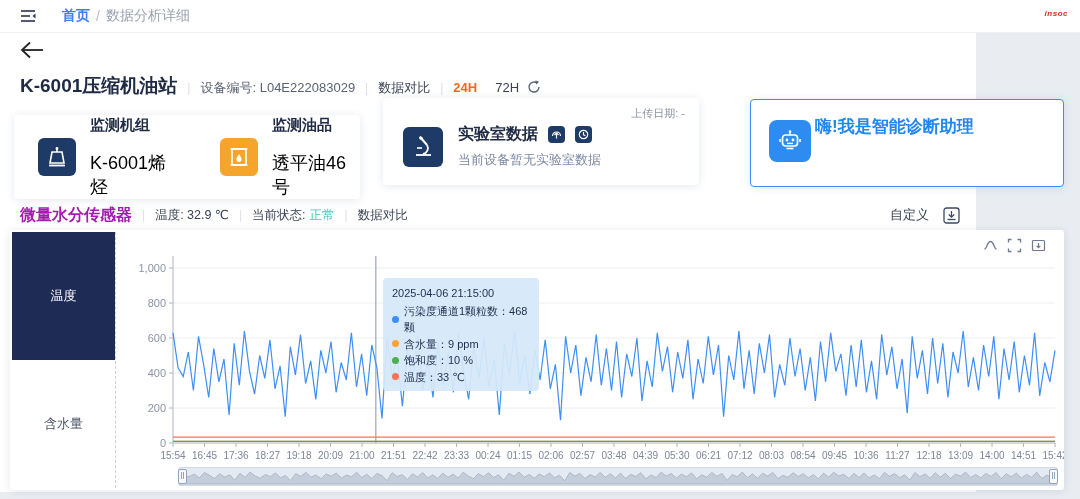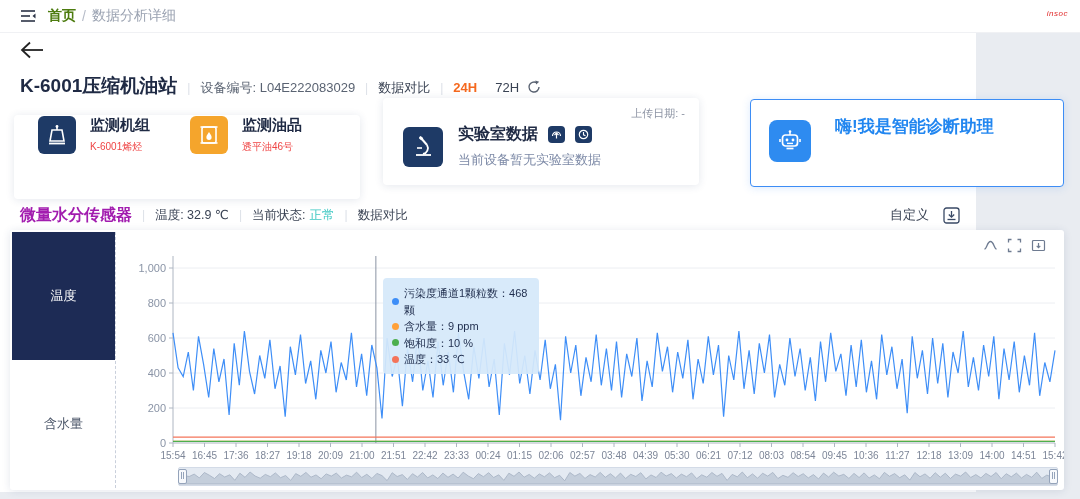--- a/index.html
+++ b/index.html
@@ -1,58 +1,58 @@
 <!DOCTYPE html>
 <html><head>
 <meta charset="utf-8">
 <style>
   html,body{margin:0;padding:0;}
   body{width:1080px;height:499px;position:relative;overflow:hidden;background:#e9ecf1;
        font-family:"Liberation Sans","DejaVu Sans",sans-serif;color:#2b3346;}
   .topbar{position:absolute;top:0;left:0;width:1080px;height:32px;background:#fff;
           border-bottom:1px solid #f0f1f4;display:flex;align-items:center;}
   .hamburger{margin-left:20px;cursor:pointer;display:flex;align-items:center;}
-  .crumb-home{font-size:14px;font-weight:bold;color:#4d7c0f;margin-left:12px;cursor:pointer;}
+  .crumb-home{font-size:14px;font-weight:bold;color:#3b82f6;margin-left:26px;cursor:pointer;}
   .crumb-sep{font-size:14px;color:#b6bcc8;margin:0 6px;}
   .crumb-cur{font-size:14px;color:#9aa2b1;}
-  .logo-text{position:absolute;right:12px;top:9px;font-size:8px;font-weight:normal;
+  .logo-text{position:absolute;right:12px;top:9px;font-size:8px;font-weight:bold;
              font-style:italic;color:#e02a2a;letter-spacing:0.5px;}
   .content{position:absolute;top:33px;left:0;width:976px;height:459px;background:#fff;}
   .back{position:absolute;left:20px;top:8px;cursor:pointer;}
   .hdr{position:absolute;left:20px;top:40px;display:flex;align-items:baseline;}
   .hdr-title{font-size:19px;font-weight:bold;color:#1f2a44;}
   .sep{color:#dde1e8;font-size:12px;margin:0 10px;}
   .hdr-sub{font-size:13px;color:#5a6372;}
   .hdr-cmp{font-size:13px;color:#3a4354;}
   .range-24{font-size:13px;font-weight:bold;color:#f5691f;cursor:pointer;margin-right:18px;}
   .range-72{font-size:13px;color:#3a4354;cursor:pointer;margin-right:8px;}
   .card{position:absolute;background:#fff;border-radius:4px;
         box-shadow:0 1px 8px rgba(31,59,110,0.12);}
   .card1{left:14px;top:82px;width:346px;height:84px;display:flex;align-items:flex-start;}
   .icon-sq{width:38px;height:38px;border-radius:6px;display:flex;align-items:center;justify-content:center;flex:none;}
   .navy{background:#1e3a66;}
   .orange{background:#f5a52c;}
   .blue{background:#2e8bf0;}
   .grp{display:flex;align-items:center;}
   .grp .txt{margin-left:14px;}
   .g-title{font-size:15px;font-weight:bold;color:#1f2a44;line-height:20px;}
-  .g-val{font-size:10px;color:#ef4444;margin-top:5px;}
+  .g-val{font-size:18px;color:#000000;margin-top:16px;}
   .card2{left:383px;top:65px;width:316px;height:87px;}
   .upl-date{position:absolute;right:14px;top:8px;font-size:11px;color:#8c93a3;}
   .card2-inner{display:flex;align-items:center;margin:26px 0 0 20px;}
   .lab-title-row{display:flex;align-items:center;}
   .lab-title{font-size:16px;font-weight:bold;color:#1f2a44;}
   .mini-ic{width:17px;height:17px;border-radius:4px;background:#1e3a66;margin-left:10px;
            display:flex;align-items:center;justify-content:center;cursor:pointer;}
   .lab-sub{font-size:13px;color:#7c89a6;margin-top:6px;}
   .card3{left:750px;top:66px;width:312px;height:86px;border:1px solid #3d8df5;
          box-shadow:0 1px 8px rgba(61,141,245,0.18);cursor:pointer;}
   .card3-inner{display:flex;align-items:flex-start;margin:16px 0 0 18px;}
   .ai-sq{width:42px;height:42px;border-radius:8px;margin-top:4px;}
-  .ai-txt{margin-left:24px;}
+  .ai-txt{margin-left:4px;}
   .ai-title{font-size:17px;font-weight:bold;color:#2186f0;line-height:22px;}
   .ai-desc{font-size:10.5px;color:#8c93a3;line-height:15px;margin-top:4px;}
   .sensor-row{position:absolute;left:20px;top:170px;right:16px;height:24px;
               display:flex;align-items:center;}
   .sensor-title{font-size:16px;font-weight:bold;color:#a21caf;}
   .sensor-item{font-size:12.5px;color:#3a4354;}
   .status-ok{color:#3fc8c3;margin-left:4px;}
   .sensor-right{margin-left:auto;display:flex;align-items:center;}
   .custom-lbl{font-size:13px;color:#3a4354;cursor:pointer;margin-right:14px;}
   .dl-btn{cursor:pointer;display:flex;}
@@ -334,20 +334,21 @@
         <line x1="940" y1="213" x2="940" y2="217" stroke="#aeb6c2"></line>
         <text x="940" y="229" text-anchor="middle" class="xtick">15:42</text>
         <line x1="260.86" y1="26" x2="260.86" y2="213" stroke="#8a93a3"></line>
         <polyline points="58.0,102.8 63.1,137.8 68.2,146.5 73.3,122.0 78.4,160.5 83.5,106.3 88.6,134.3 93.7,167.5 98.8,118.5 103.9,151.8 109.0,129.0 114.1,185.0 119.2,113.3 124.3,155.3 129.4,101.0 134.5,141.3 139.6,164.0 144.7,125.5 149.8,148.3 154.9,109.8 160.0,158.8 165.1,136.0 170.2,186.8 175.3,116.7 180.4,144.8 185.5,104.5 190.6,153.5 195.7,130.8 200.8,169.3 205.8,120.3 210.9,143.0 216.0,111.5 221.1,162.3 226.2,132.5 231.3,150.0 236.4,102.8 241.5,157.0 246.6,123.8 251.7,165.8 256.8,115.0 261.9,137.8 267.0,188.5 272.1,108.0 277.2,146.5 282.3,127.3 287.4,176.3 292.5,118.5 297.6,151.8 302.7,106.3 307.8,160.5 312.9,130.8 318.0,167.5 323.1,111.5 328.2,155.3 333.3,122.0 338.4,162.3 343.5,102.8 348.6,141.3 353.7,169.3 358.8,116.7 363.9,148.3 369.0,108.0 374.1,157.0 379.2,129.0 384.3,185.0 389.4,113.3 394.5,144.8 399.6,101.0 404.7,153.5 409.8,125.5 414.9,164.0 420.0,120.3 425.1,150.0 430.2,109.8 435.3,158.8 440.4,134.3 445.5,190.3 450.6,106.3 455.7,143.0 460.8,115.0 465.9,165.8 471.0,127.3 476.1,151.8 481.2,104.5 486.3,155.3 491.4,118.5 496.5,160.5 501.5,111.5 506.6,167.5 511.7,123.8 516.8,146.5 521.9,108.0 527.0,171.0 532.1,130.8 537.2,157.0 542.3,102.8 547.4,141.3 552.5,116.7 557.6,162.3 562.7,122.0 567.8,148.3 572.9,109.8 578.0,169.3 583.1,129.0 588.2,153.5 593.3,106.3 598.4,144.8 603.5,115.0 608.6,186.8 613.7,125.5 618.8,150.0 623.9,101.0 629.0,158.8 634.1,120.3 639.2,164.0 644.3,113.3 649.4,143.0 654.5,104.5 659.6,167.5 664.7,134.3 669.8,155.3 674.9,108.0 680.0,146.5 685.1,118.5 690.2,160.5 695.3,127.3 700.4,171.0 705.5,111.5 710.6,151.8 715.7,102.8 720.8,141.3 725.9,123.8 731.0,165.8 736.1,115.0 741.2,157.0 746.3,109.8 751.4,162.3 756.5,130.8 761.6,169.3 766.7,104.5 771.8,144.8 776.9,116.7 782.0,158.8 787.1,129.0 792.2,183.3 797.2,106.3 802.3,148.3 807.4,120.3 812.5,164.0 817.6,108.0 822.7,153.5 827.8,113.3 832.9,167.5 838.0,122.0 843.1,143.0 848.2,101.0 853.3,157.0 858.4,127.3 863.5,160.5 868.6,115.0 873.7,146.5 878.8,106.3 883.9,169.3 889.0,118.5 894.1,150.0 899.2,111.5 904.3,162.3 909.4,125.5 914.5,155.3 919.6,102.8 924.7,165.8 929.8,132.5 934.9,151.8 940.0,120.3 " fill="none" stroke="#3e8ef7" stroke-width="1.2"></polyline>
         <polyline points="58,211.4 940,211.4" fill="none" stroke="#ffa13a" stroke-width="1.2"></polyline>
         <polyline points="58,211.3 940,211.3" fill="none" stroke="#4daf4e" stroke-width="1.2"></polyline>
         <polyline points="58,207.2 940,207.2" fill="none" stroke="#f4745a" stroke-width="1.2"></polyline>
       </svg>
 
     <div class="tooltip" id="tooltip">
+        <div class="tt-title">2025-04-06 21:15:00</div>
         <div class="tt-item">
           <span class="tt-dot" style="background:#3e8ef7"></span>
           <span>污染度通道1颗粒数：468 颗</span>
         </div>
         <div class="tt-item">
           <span class="tt-dot" style="background:#ffa13a"></span>
           <span>含水量：9 ppm</span>
         </div>
         <div class="tt-item">
           <span class="tt-dot" style="background:#4daf4e"></span>

